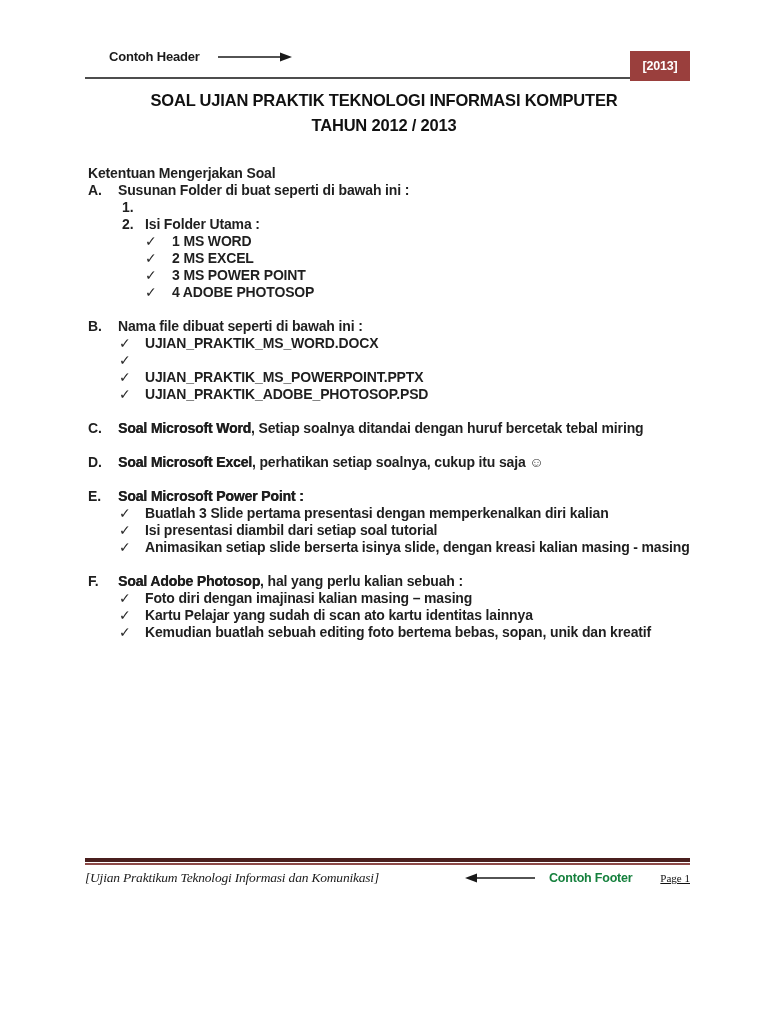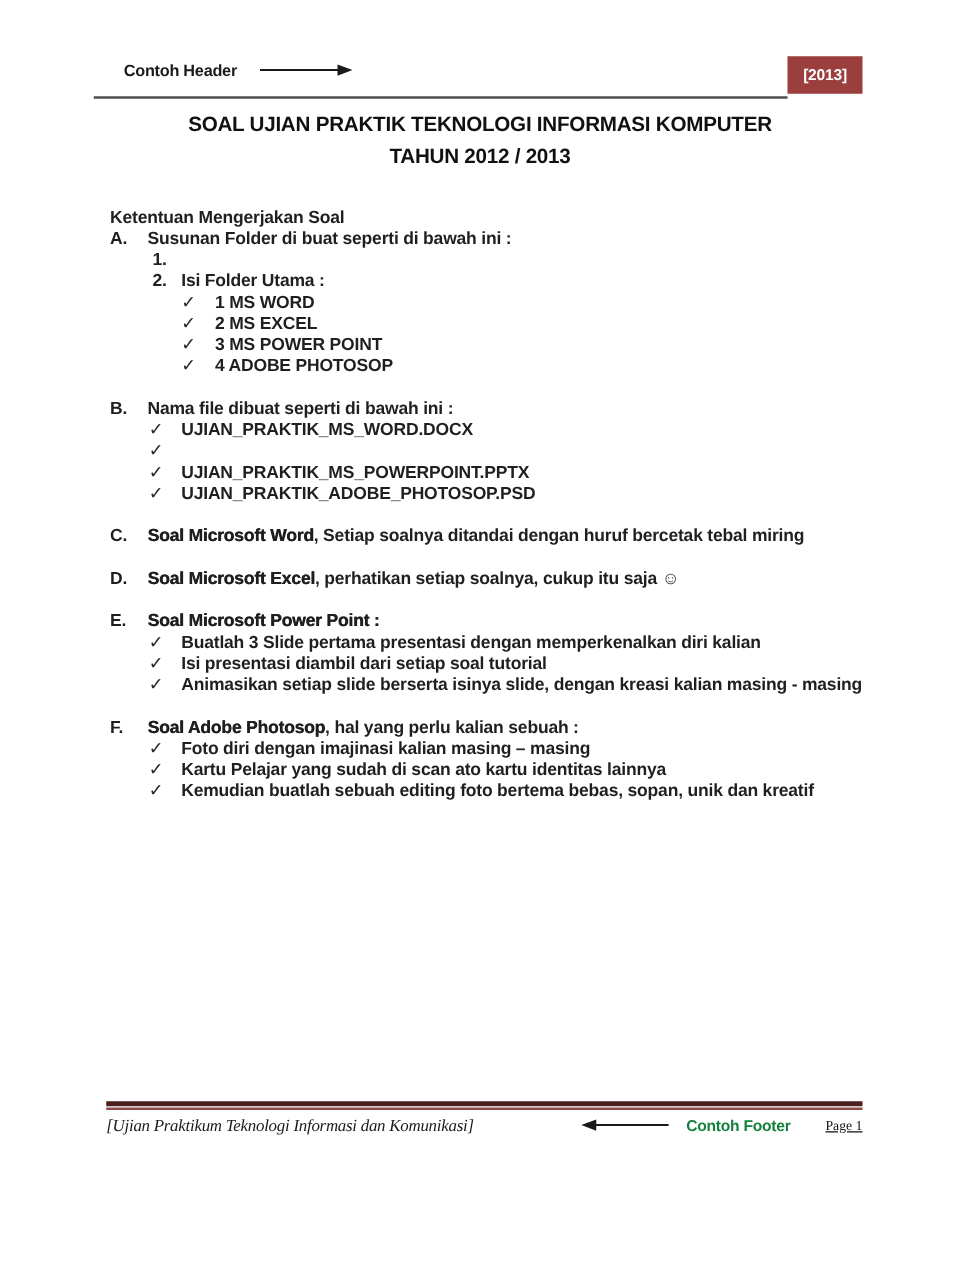--- a/index.html
+++ b/index.html
@@ -4,21 +4,21 @@
 <style>
   html,body{margin:0;padding:0;}
   body{
     width:768px;height:1024px;background:#ffffff;position:relative;
     font-family:"Liberation Sans","DejaVu Sans",sans-serif;color:#1f1f1f;
     overflow:hidden;
   }
   .page{position:absolute;inset:0;background:#ffffff;}
 
   
-  .header{position:absolute;left:75px;top:45px;right:78px;display:flex;}
+  .header{position:absolute;left:85px;top:45px;right:78px;display:flex;align-items:flex-end;}
   .header-left{
     flex:1;display:flex;align-items:center;border-bottom:2px solid #4d4d4d;
     padding:0 10px 9px 24px;height:23px;
   }
   .header-label{font-size:13px;font-weight:700;color:#1a1a1a;letter-spacing:-0.2px;}
   .header-arrow{margin-left:18px;flex:0 0 auto;}
   .header-ph{margin-left:auto;font-size:13px;font-weight:700;font-style:italic;letter-spacing:-0.2px;white-space:nowrap;}
   .ph-text{color:#3d3a33;}
   .ph-bracket{color:#77933c;}
   .year-badge{
@@ -42,21 +42,21 @@
   .lead{text-shadow:0.35px 0 0 currentColor;}
   .num-row{margin-left:34px;}
   .num{flex:0 0 23px;}
   .chk1{margin-left:31px;}
   .chk1 .chk{flex:0 0 26px;}
   .chk2{margin-left:57px;}
   .chk2 .chk{flex:0 0 27px;}
   .chk{color:#2a2a2a;font-weight:700;}
 
   
-  .footer{position:absolute;left:85px;right:78px;top:881px;}
+  .footer{position:absolute;left:85px;right:78px;top:858px;}
   .footer-rule{height:1px;background:#ffffff;border-top:4px solid #4a1f1e;border-bottom:2px solid #8d4a48;}
   .footer-row{display:flex;align-items:center;margin-top:4px;}
   .footer-doc{font-family:"Liberation Serif","DejaVu Serif",serif;font-style:italic;
     font-size:13.5px;color:#1a1a1a;letter-spacing:-0.2px;white-space:nowrap;}
   .footer-arrow{margin-left:86px;flex:0 0 auto;}
   .footer-label{margin-left:14px;font-size:12.5px;font-weight:700;color:#15803d;letter-spacing:-0.2px;}
   .footer-page{margin-left:auto;font-family:"Liberation Serif","DejaVu Serif",serif;
     font-size:11px;color:#111;text-decoration:underline;}
 </style>
 </head>

